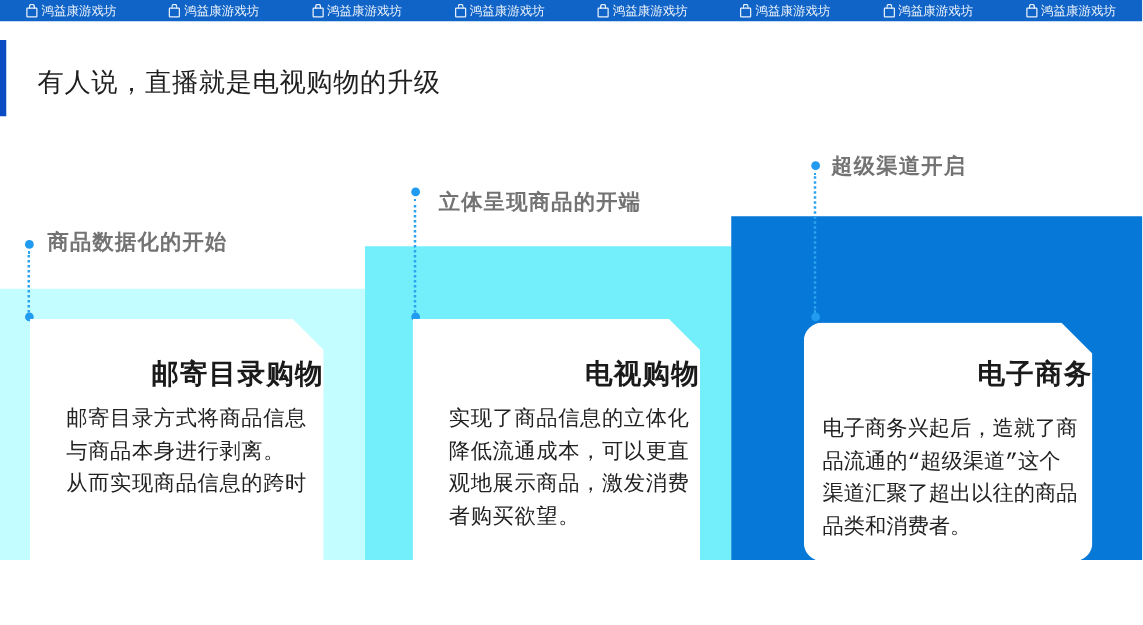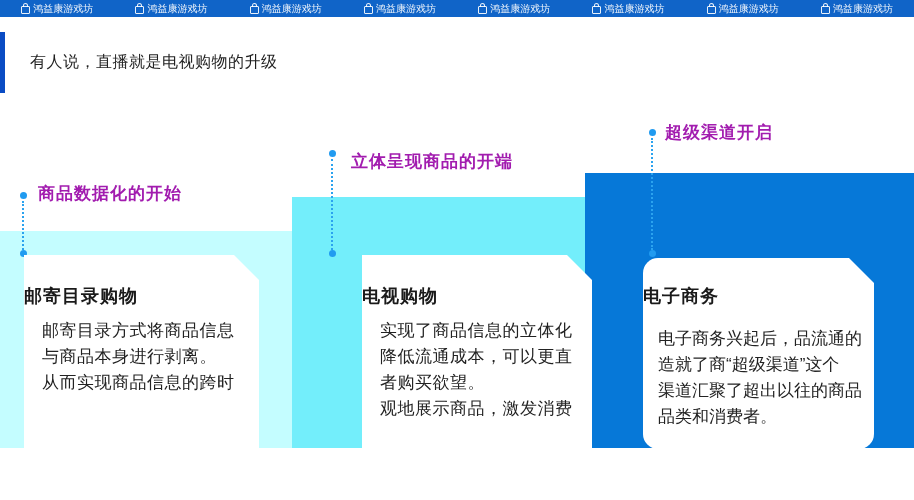--- a/index.html
+++ b/index.html
@@ -1,59 +1,59 @@
 <!DOCTYPE html>
 <html><head>
 <meta charset="utf-8">
 <style>
   html,body{margin:0;padding:0;background:#fff;}
   .stage{
     position:relative;width:914px;height:448px;background:#ffffff;overflow:hidden;
-    font-family:Liberation Sans, sans-serif;
+    font-family:Liberation Mono, monospace;
   }
   
   .topbar{
     position:absolute;left:0;top:0;width:914px;height:17px;background:#1064c8;
     display:flex;align-items:center;justify-content:space-around;overflow:hidden;
   }
   .wm-item{display:flex;align-items:center;gap:3px;color:rgba(255,255,255,.92);font-size:10px;white-space:nowrap;}
   .wm-lock{position:relative;display:inline-block;width:7px;height:6px;border:1px solid rgba(255,255,255,.9);border-radius:1px;margin-top:2px;}
   .wm-lock::before{content:"";position:absolute;left:1px;top:-4px;width:3px;height:3px;border:1px solid rgba(255,255,255,.9);border-bottom:none;border-radius:3px 3px 0 0;}
   
   .accent{position:absolute;left:0;top:32px;width:5px;height:61px;background:#0a4cc4;}
-  .slide-title{position:absolute;left:30px;top:52px;font-size:16px;color:#1f1f1f;letter-spacing:.5px;font-weight:500;}
+  .slide-title{position:absolute;left:30px;top:52px;font-size:21px;color:#1f1f1f;letter-spacing:.5px;font-weight:500;}
   
   .panel{position:absolute;}
   .p1{left:0;top:231px;width:292px;height:239px;background:#c4fdff;}
   .p2{left:292px;top:197px;width:293px;height:276px;background:#73eefb;}
   .p3{left:585px;top:173px;width:329px;height:300px;background:#0678d8;}
   
-  .step-header{position:absolute;font-size:17px;font-weight:bold;color:#a21caf;letter-spacing:1px;white-space:nowrap;}
+  .step-header{position:absolute;font-size:17px;font-weight:bold;color:#737373;letter-spacing:1px;white-space:nowrap;}
   .h1{left:38px;top:182px;}
   .h2{left:351px;top:150px;}
   .h3{left:665px;top:121px;}
   .dot{position:absolute;width:7px;height:7px;border-radius:50%;background:#219bf0;}
   .d1a{left:20px;top:192px;} .d1b{left:20px;top:250px;}
   .d2a{left:329px;top:150px;}.d2b{left:329px;top:250px;}
   .d3a{left:649px;top:129px;}.d3b{left:649px;top:250px;}
   .dline{position:absolute;width:0;border-left:2px dotted #2ba3ef;}
   .l1{left:22px;top:201px;height:49px;}
   .l2{left:331px;top:159px;height:91px;}
   .l3{left:651px;top:138px;height:112px;}
   
   .card{
     position:absolute;background:#ffffff;
     clip-path:polygon(0 0,calc(100% - 25px) 0,100% 25px,100% 100%,0 100%);
   }
   .c1{left:24px;top:255px;width:235px;height:194px;}
-  .c2{left:330px;top:255px;width:230px;height:197px;margin-left:32px;}
+  .c2{left:330px;top:255px;width:230px;height:197px;}
   .c3{left:643px;top:258px;width:231px;height:191px;border-radius:15px;}
-  .card-title{margin-top:29px;text-align:left;font-size:18px;font-weight:bold;color:#1a1a1a;letter-spacing:1px;}
+  .card-title{margin-top:29px;text-align:right;font-size:22px;font-weight:bold;color:#1a1a1a;letter-spacing:1px;}
   .c3 .card-title{margin-top:26px;}
-  .card-body{margin-top:10px;padding:0 4px 0 18px;font-size:17px;line-height:26px;color:#222222;letter-spacing:.5px;}
+  .card-body{margin-top:10px;padding:0 4px 0 29px;font-size:17px;line-height:26px;color:#222222;letter-spacing:.5px;}
   .c3 .card-body{margin-top:18px;padding-left:15px;letter-spacing:0;}
   .card-body div{white-space:nowrap;}
   
   .footer-wm{
     position:absolute;right:8px;top:448px;font-size:21px;font-weight:bold;
     color:rgba(255,255,255,.6);letter-spacing:1px;white-space:nowrap;
   }
   .page-num{position:absolute;left:833px;top:477px;font-size:14px;color:#9a9a9a;}
 </style>
 </head>
@@ -125,30 +125,30 @@
       <div>与商品本身进行剥离。</div>
       <div>从而实现商品信息的跨时</div>
     </div>
   </div>
 
   <div class="card c2">
     <div class="card-title">电视购物</div>
     <div class="card-body">
       <div>实现了商品信息的立体化</div>
       <div>降低流通成本，可以更直</div>
+      <div>观地展示商品，激发消费</div>
       <div>者购买欲望。</div>
-      <div>观地展示商品，激发消费</div>
     </div>
   </div>
 
   <div class="card c3">
     <div class="card-title">电子商务</div>
     <div class="card-body">
-      <div>电子商务兴起后，品流通的</div>
-      <div>造就了商“超级渠道”这个</div>
+      <div>电子商务兴起后，造就了商</div>
+      <div>品流通的“超级渠道”这个</div>
       <div>渠道汇聚了超出以往的商品</div>
       <div>品类和消费者。</div>
     </div>
   </div>
 
   <div class="footer-wm">鸿益康游戏坊</div>
   <div class="page-num">4</div>
 
 </div>
 

